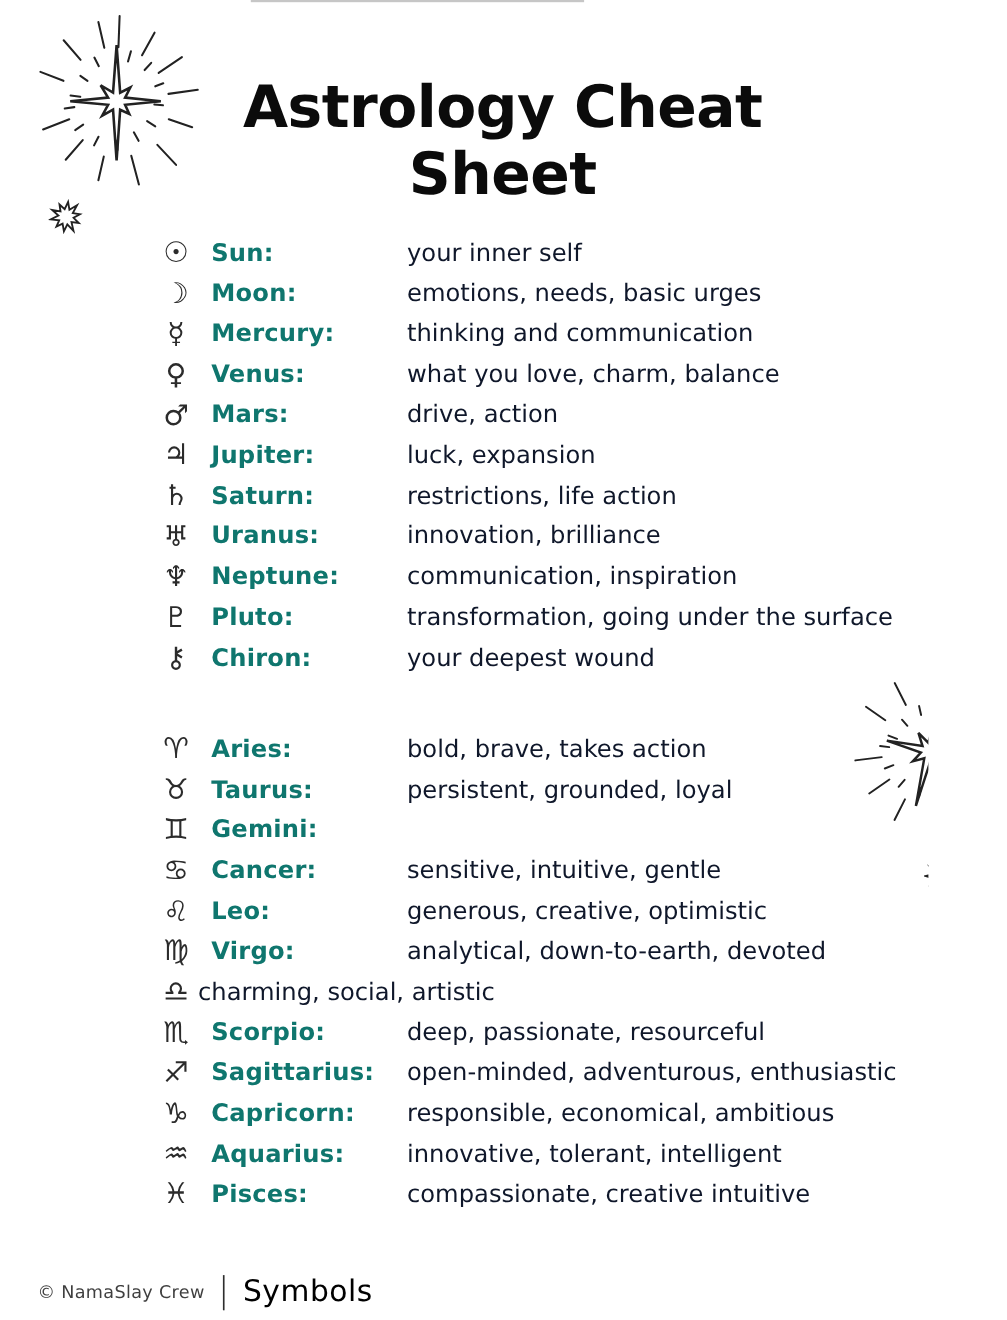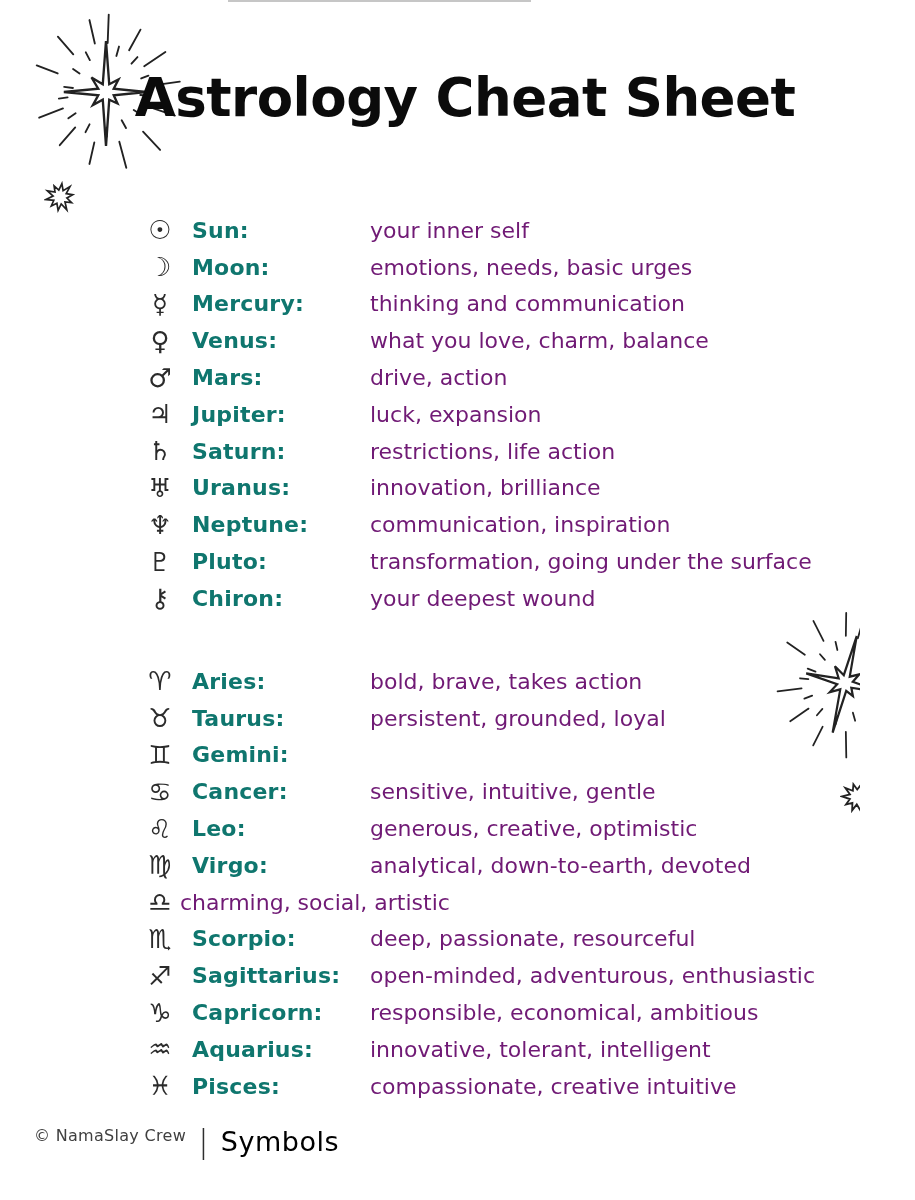--- a/index.html
+++ b/index.html
@@ -3,21 +3,20 @@
 <meta charset="utf-8">
 <style>
   html,body{margin:0;padding:0;background:#ffffff;}
   .page{
     position:relative;
     width:844px;height:1200px;
     background:#ffffff;
     overflow:hidden;
     font-family:"DejaVu Sans", sans-serif;
     color:#3a3a3a;
-    padding-left:16px;
   }
   .top-hairline{
     position:absolute;left:228px;top:0;width:303px;height:2px;
     background:#c6c6c6;
   }
   .title{
     position:absolute;top:68px;left:130px;right:60px;
     text-align:center;
     font-size:53px;font-weight:800;letter-spacing:-0.5px;
     color:#0b0b0b;margin:0;line-height:1.15;
@@ -31,34 +30,34 @@
   .sym{
     width:40px;flex:0 0 40px;text-align:center;
     font-size:26px;color:#2b2b2b;line-height:1;
   }
   .name{
     width:190px;flex:0 0 190px;padding-left:12px;box-sizing:border-box;
     font-size:22px;font-weight:700;color:#0f766e;letter-spacing:0.2px;
     white-space:nowrap;
   }
   .desc{
-    font-size:22px;font-weight:400;color:#701a75;white-space:nowrap;
+    font-size:22px;font-weight:400;color:#0f172a;white-space:nowrap;
   }
   .art{position:absolute;pointer-events:none;}
   #burst-left{left:8px;top:-6px;width:196px;height:196px;}
   #spark-left{left:44px;top:181px;width:32px;height:32px;}
   #burst-right{left:752px;top:590px;width:186px;height:186px;}
   #spark-right{left:840px;top:780px;width:34px;height:34px;}
   .speck{
     position:absolute;left:902px;top:367px;width:4px;height:4px;
     border-radius:50%;background:#cfcfcf;
   }
   .footer{
-    position:absolute;left:34px;top:1126px;
-    display:flex;gap:12px;
+    position:absolute;left:34px;top:1158px;
+    display:flex;align-items:center;gap:12px;
   }
   .copyright{font-size:16px;color:#3f3f3f;letter-spacing:0.3px;}
   .divider{font-size:32px;font-weight:200;color:#2e2e2e;line-height:1;transform:translateY(-1px);}
   .symbols-label{font-size:27px;font-weight:400;color:#000000;letter-spacing:0.5px;}
 </style>
 </head>
 <body>
 
 <div class="page">
 

